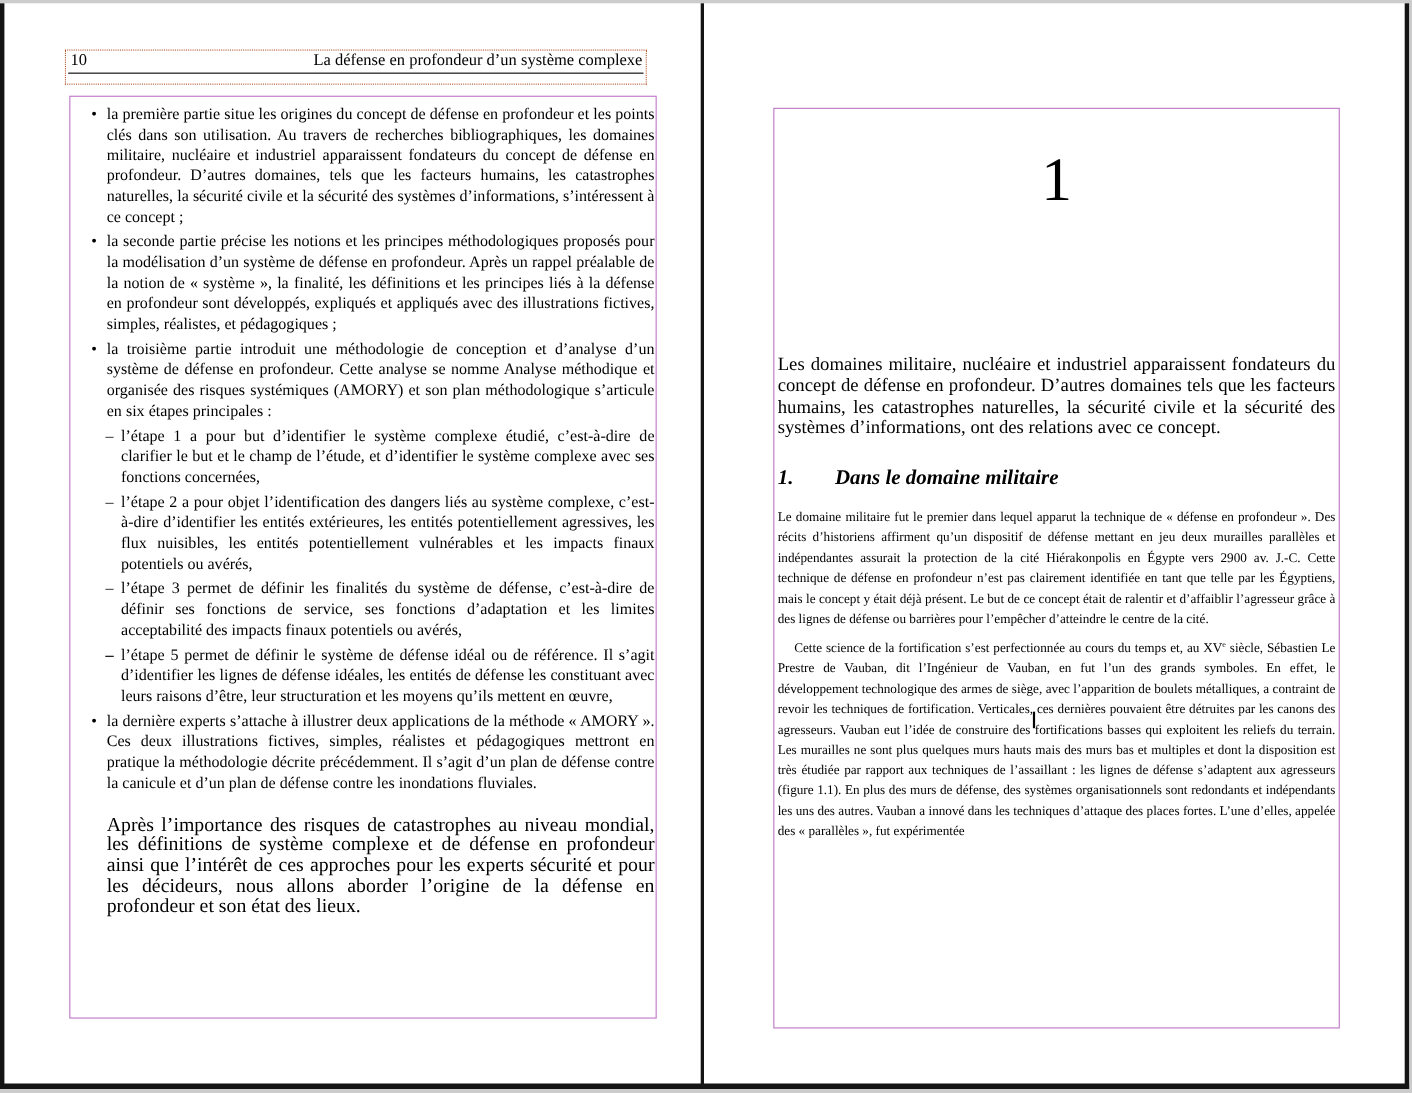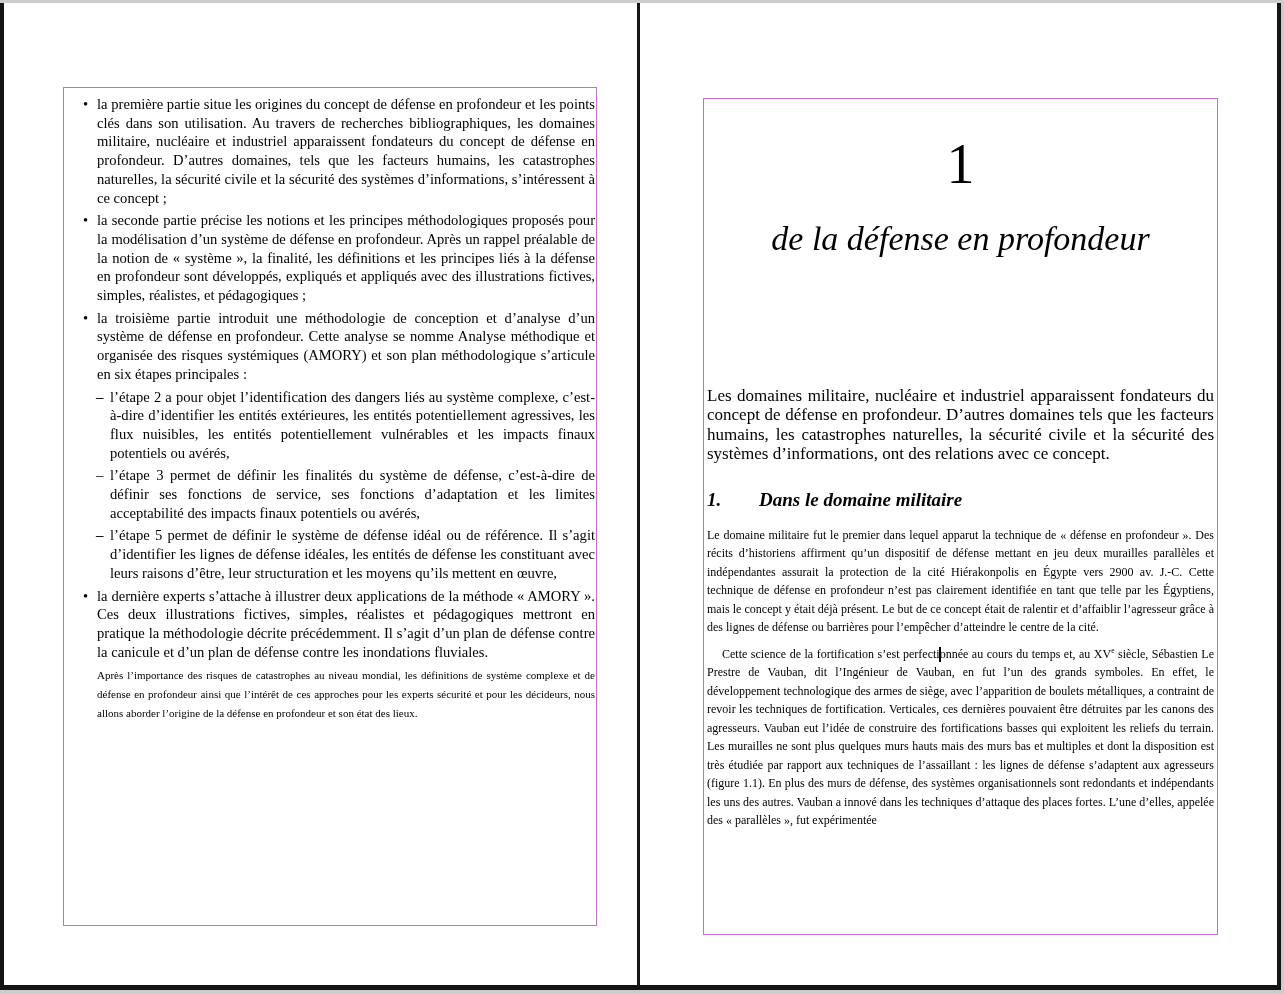--- a/index.html
+++ b/index.html
@@ -39,22 +39,22 @@
     position:absolute; left:63px; top:95px; width:515px; height:837px;
     padding:0 3px;
   }
 
   
   .li { position:relative; padding-left:33px; margin-bottom:4px;
         text-align:justify; font-size:14.6px; line-height:18.7px; }
   .li .marker { position:absolute; left:19px; top:0; }
   .li.sub { padding-left:46px; }
   .li.sub .marker { left:32px; }
-  .closing { padding-left:33px; margin-top:5px; text-align:justify;
-             font-size:11px; line-height:18.7px; }
+  .closing { padding-left:33px; margin-top:18px; text-align:justify;
+             font-size:18px; line-height:18.7px; }
 
   .seg-b { font-weight:normal; }
   .seg-i { }
   .seg-sup { vertical-align:super; font-size:0.62em; line-height:0; }
 
   
   .chapter-number { margin-top:34px; text-align:center; font-size:56px; line-height:62px; }
   .chapter-title  { margin-top:22px; text-align:center; font-style:italic;
                     font-size:34px; line-height:43px; }
   .intro { margin-top:126px; text-align:justify; font-size:17px; line-height:19.4px; }
@@ -67,36 +67,43 @@
 
   .text-cursor { position:absolute; left:939px; top:647px; width:1.5px; height:15px; background:#000; }
 </style>
 </head>
 <body>
 
 <div class="spread">
 
   <div class="page page-left">
 
+    <div class="running-header">
+      <div class="rh-row">
+        <span>10</span>
+        <span>La défense en profondeur d’un système complexe</span>
+      </div>
+    </div>
 
     <div class="text-frame left-frame">
       <div class="li">
         <span class="marker">•</span>
         <span><span>la </span><span class="seg-b">première partie</span><span> situe les origines du concept de défense en profondeur et les points clés dans son utilisation. Au travers de recherches bibliographiques, les domaines militaire, nucléaire et industriel apparaissent fondateurs du concept de défense en profondeur. D’autres domaines, tels que les facteurs humains, les catastrophes naturelles, la sécurité civile et la sécurité des systèmes d’informations, s’intéressent à ce concept ;</span></span>
       </div>
       <div class="li">
         <span class="marker">•</span>
         <span><span>la </span><span class="seg-b">seconde partie</span><span> précise les notions et les principes méthodologiques proposés pour la modélisation d’un système de défense en profondeur. Après un rappel préalable de la notion de « système », la finalité, les définitions et les principes liés à la défense en profondeur sont développés, expliqués et appliqués avec des illustrations fictives, simples, réalistes, et pédagogiques ;</span></span>
       </div>
       <div class="li">
         <span class="marker">•</span>
         <span><span>la </span><span class="seg-b">troisième partie</span><span> introduit une méthodologie de conception et d’analyse d’un système de défense en profondeur. Cette analyse se nomme Analyse méthodique et organisée des risques systémiques (AMORY) et son plan méthodologique s’articule en </span><span class="seg-i">six étapes principales</span><span> :</span></span>
       </div>
       <div class="li sub">
         <span class="marker">–</span>
+        <span><span>l’</span><span class="seg-i">étape 1</span><span> a pour but d’identifier le système complexe étudié, c’est-à-dire de clarifier le but et le champ de l’étude, et d’identifier le système complexe avec ses fonctions concernées,</span></span>
       </div>
       <div class="li sub">
         <span class="marker">–</span>
         <span><span>l’</span><span class="seg-i">étape 2</span><span> a pour objet l’identification des dangers liés au système complexe, c’est-à-dire d’identifier les entités extérieures, les entités potentiellement agressives, les flux nuisibles, les entités potentiellement vulnérables et les impacts finaux potentiels ou avérés,</span></span>
       </div>
       <div class="li sub">
         <span class="marker">–</span>
         <span><span>l’</span><span class="seg-i">étape 3</span><span> permet de définir les finalités du système de défense, c’est-à-dire de définir ses fonctions de service, ses fonctions d’adaptation et les limites acceptabilité des impacts finaux potentiels ou avérés,</span></span>
       </div>
       <div class="li sub">
@@ -111,21 +118,20 @@
         <span><span>la </span><span class="seg-b">dernière experts</span><span> s’attache à illustrer deux applications de la méthode « AMORY ». Ces deux illustrations fictives, simples, réalistes et pédagogiques mettront en pratique la méthodologie décrite précédemment. Il s’agit d’un plan de défense contre la canicule et d’un plan de défense contre les inondations fluviales.</span></span>
       </div>
       <div class="closing">Après l’importance des risques de catastrophes au niveau mondial, les définitions de système complexe et de défense en profondeur ainsi que l’intérêt de ces approches pour les experts sécurité et pour les décideurs, nous allons aborder l’origine de la défense en profondeur et son état des lieux.</div>
     </div>
   </div>
 
   <div class="page page-right">
     <div class="text-frame chapter-frame">
       <div class="chapter-number">1</div>
       <div class="chapter-title">
-        <div>de la défense en profondeur</div>
       </div>
       <div class="intro">Les domaines militaire, nucléaire et industriel apparaissent fondateurs du concept de défense en profondeur. D’autres domaines tels que les facteurs humains, les catastrophes naturelles, la sécurité civile et la sécurité des systèmes d’informations, ont des relations avec ce concept.</div>
       <div class="section-heading">
         <span class="num">1.</span>
         <span>Dans le domaine militaire</span>
       </div>
       <div class="para p1">Le domaine militaire fut le premier dans lequel apparut la technique de « défense en profondeur ». Des récits d’historiens affirment qu’un dispositif de défense mettant en jeu deux murailles parallèles et indépendantes assurait la protection de la cité Hiérakonpolis en Égypte vers 2900 av. J.-C. Cette technique de défense en profondeur n’est pas clairement identifiée en tant que telle par les Égyptiens, mais le concept y était déjà présent. Le but de ce concept était de ralentir et d’affaiblir l’agresseur grâce à des lignes de défense ou barrières pour l’empêcher d’atteindre le centre de la cité.</div>
       <div class="para p2"><span>Cette science de la fortification s’est perfectionnée au cours du temps et, au XV</span><span class="seg-sup">e</span><span> siècle, Sébastien Le Prestre de Vauban, dit l’Ingénieur de Vauban, en fut l’un des grands symboles. En effet, le développement technologique des armes de siège, avec l’apparition de boulets métalliques, a contraint de revoir les techniques de fortification. Verticales, ces dernières pouvaient être détruites par les canons des agresseurs. Vauban eut l’idée de construire des fortifications basses qui exploitent les reliefs du terrain. Les murailles ne sont plus quelques murs hauts mais des murs bas et multiples et dont la disposition est très étudiée par rapport aux techniques de l’assaillant : les lignes de défense s’adaptent aux agresseurs (figure 1.1). En plus des murs de défense, des systèmes organisationnels sont redondants et indépendants les uns des autres. Vauban a innové dans les techniques d’attaque des places fortes. L’une d’elles, appelée des « parallèles », fut expérimentée</span></div>
     </div>
   </div>

